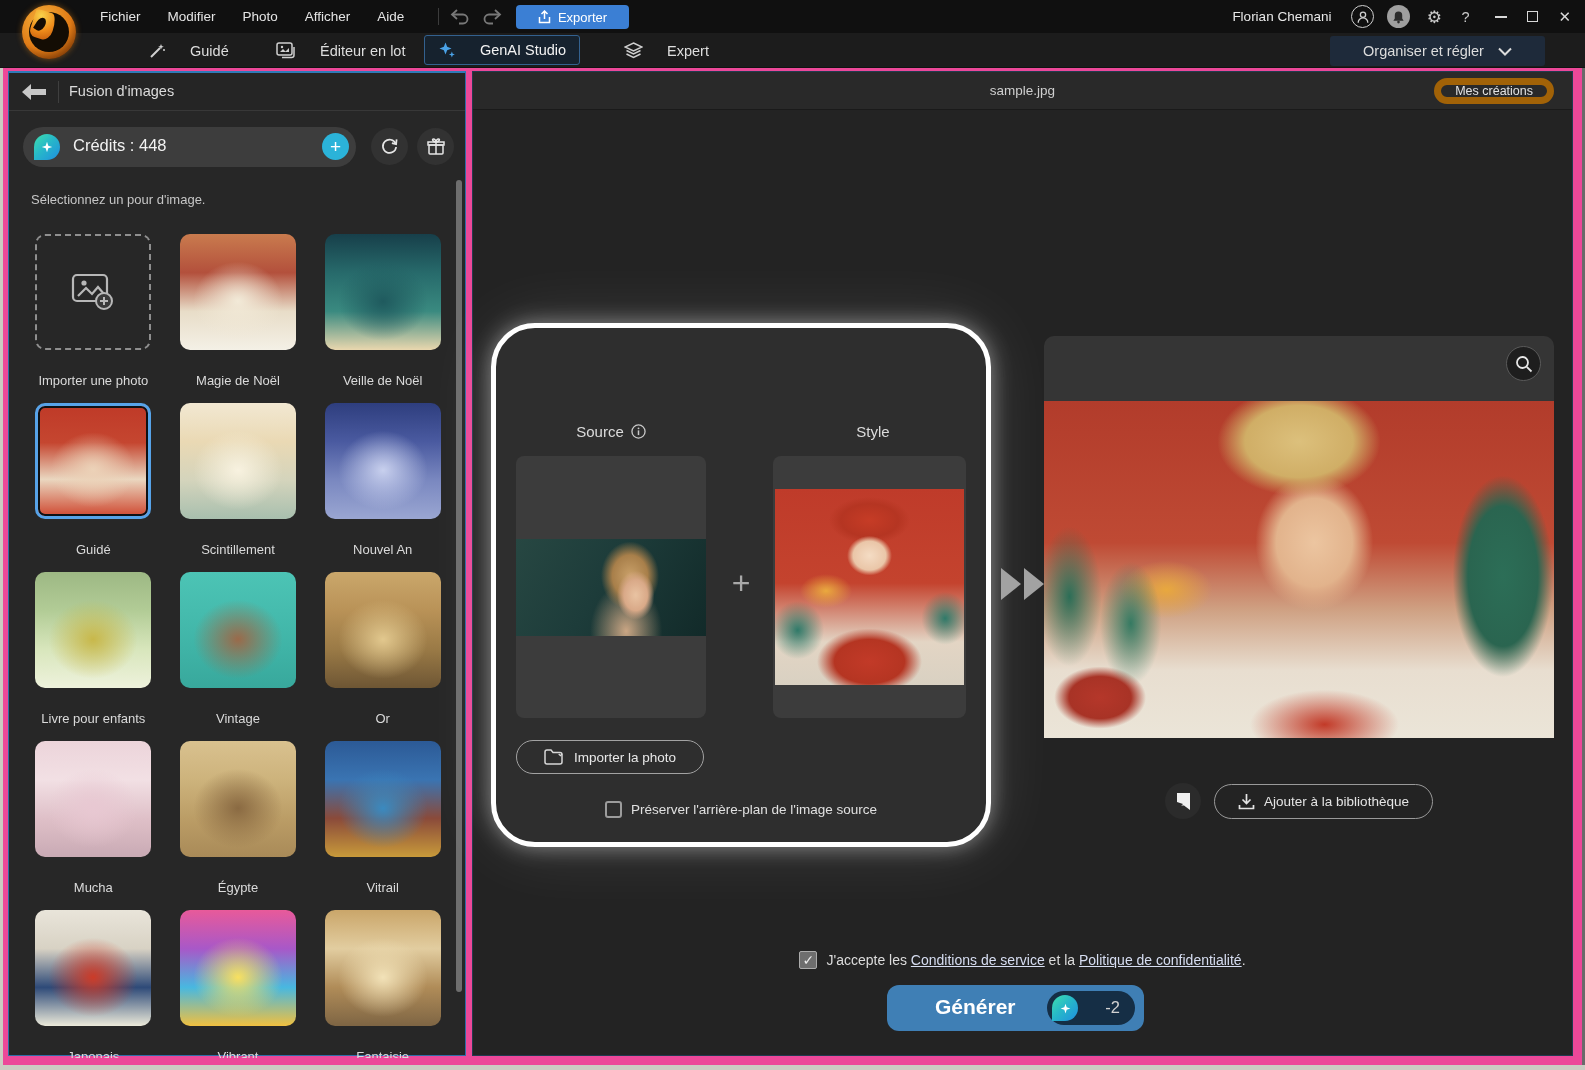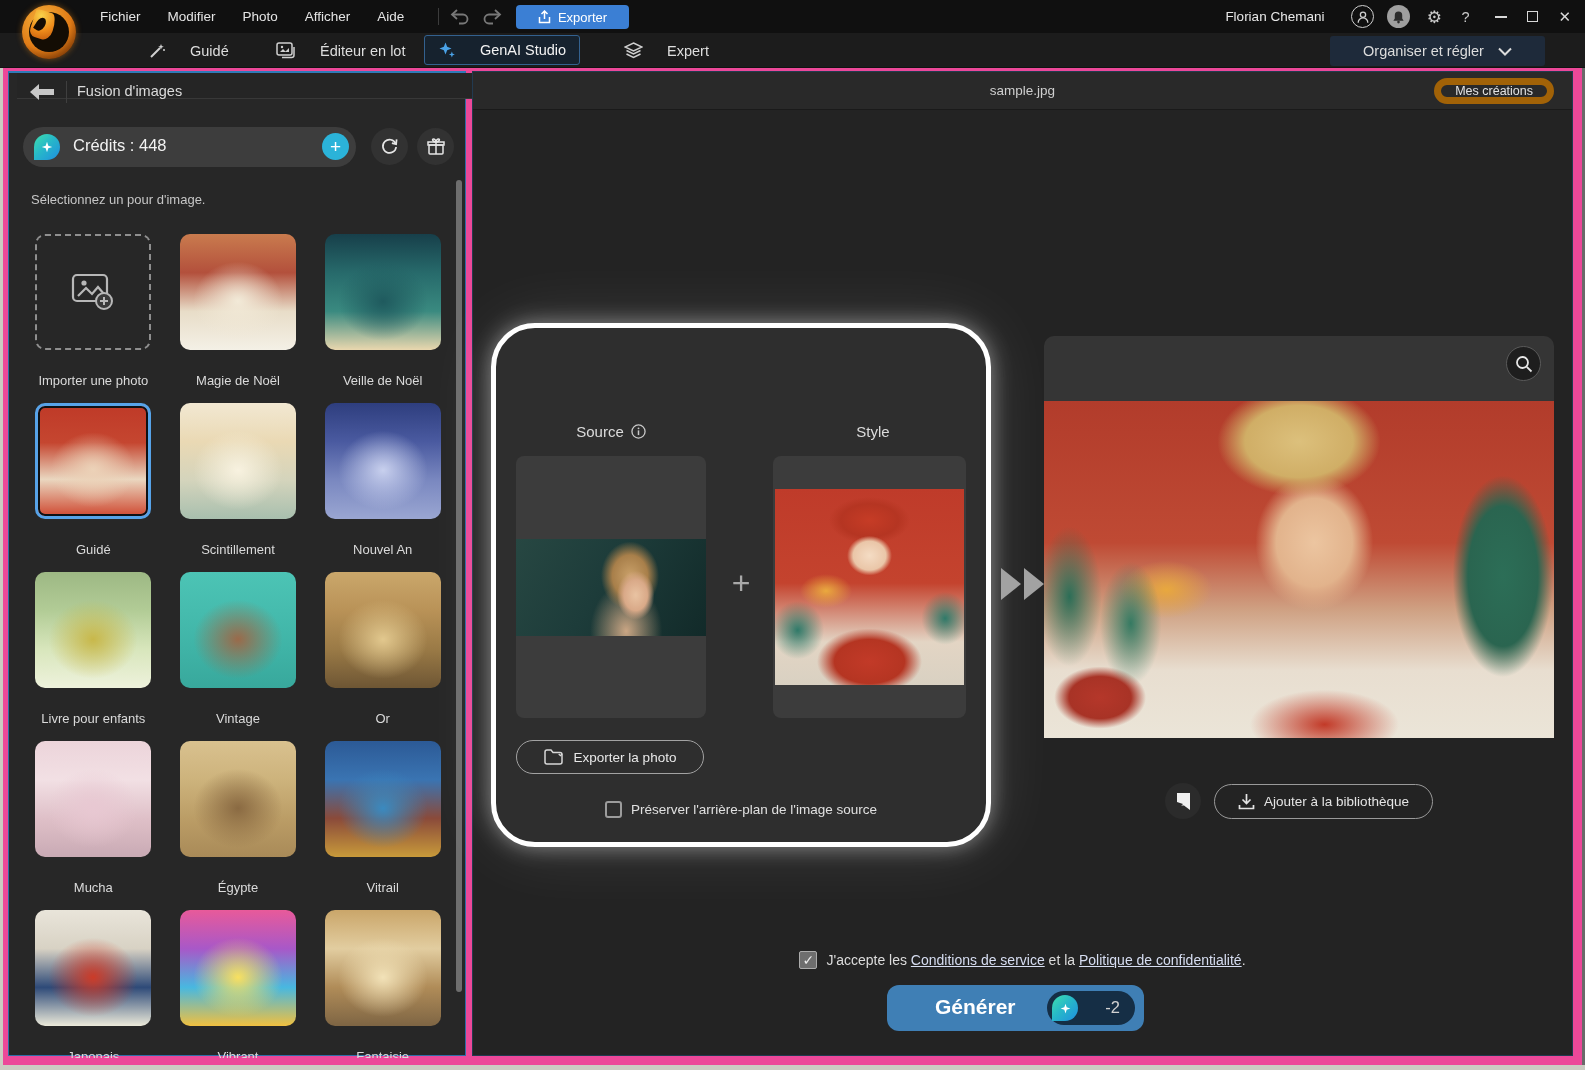--- a/index.html
+++ b/index.html
@@ -18,21 +18,21 @@
                  border-radius:60% 40% 55% 45% / 10% 90% 60% 40%; transform:rotate(18deg); }
   #logo .flame::after { content:""; position:absolute; left:4px; top:7px; width:9px; height:14px; background:#140d04; border-radius:50% 50% 50% 0; transform:rotate(14deg); }
   .menu-row { position:absolute; left:100px; top:0; height:33px; display:flex; align-items:center; gap:27px; }
   .menu-item { color:#e4e4e4; font-size:13.5px; cursor:default; }
   .tb-sep { position:absolute; left:438px; top:8px; width:1px; height:17px; background:#3c3c3c; }
   .histbtn { position:absolute; top:7px; width:24px; height:19px; display:flex; align-items:center; justify-content:center; }
   #undo-btn { left:448px; } #redo-btn { left:480px; }
   #export-btn { position:absolute; left:516px; top:5px; width:113px; height:24px; background:#3b7fd4; border-radius:4px;
                 display:flex; align-items:center; justify-content:center; gap:7px; color:#fff; font-size:13px; }
   #tb-right { position:absolute; right:14px; top:0; height:33px; display:flex; align-items:center; gap:13px; }
-  #user-name { color:#e8e8e8; font-size:13.5px; margin-right:14px; }
+  #user-name { color:#e8e8e8; font-size:13.5px; margin-right:7px; }
   .round-icon { width:23px; height:23px; border-radius:50%; display:flex; align-items:center; justify-content:center; }
   #avatar { border:1.5px solid #cfcfcf; }
   #bell { background:#9f9f9f; }
   #gear { color:#c9c9c9; font-size:17px; font-family:"DejaVu Sans", sans-serif; width:22px; text-align:center; }
   #help { color:#c9c9c9; font-size:14.5px; width:14px; text-align:center; }
   .winctl { display:flex; align-items:center; gap:20px; margin-left:10px; }
   .winctl .min { width:12px; height:2px; background:#d8d8d8; }
   .winctl .max { width:11px; height:11px; border:1.5px solid #d8d8d8; }
   .winctl .close { color:#d8d8d8; font-size:15px; line-height:1; }
 
@@ -40,21 +40,21 @@
   #modebar { position:absolute; left:0; top:33px; width:100%; height:35px; background:#1c1c1c; border-bottom:1px solid #121212; }
   .mode-tab { position:absolute; top:0; height:35px; display:flex; align-items:center; gap:24px; color:#dedede; font-size:14.5px; }
   #tab-guided { left:148px; } #tab-batch { left:276px; } #tab-expert { left:624px; }
   #tab-genai { left:424px; top:2px; height:30px; width:156px; justify-content:center; background:#16222e; border:1px solid #33618f; border-radius:3px; color:#f2f2f2; }
   #organize-box { position:absolute; right:40px; top:3px; width:215px; height:30px; background:#1e2a3a; border-radius:3px;
                   display:flex; align-items:center; justify-content:center; gap:14px; color:#dcdcdc; font-size:14.5px; }
 
   
   #sidebar { position:absolute; left:8px; top:71px; width:458px; height:985px; background:#272727;
              border:1px solid #2f6ea8; border-top:2px solid #2f7ab8; }
-  #sb-header { position:absolute; left:8px; top:0; width:100%; height:26px; background:#252525; border-bottom:1px solid #383838; }
+  #sb-header { position:absolute; left:0; top:0; width:100%; height:38px; background:#252525; border-bottom:1px solid #383838; }
   #back-btn { position:absolute; left:13px; top:9px; width:26px; height:20px; display:flex; align-items:center; }
   #sb-header .vsep { position:absolute; left:49px; top:8px; width:1px; height:22px; background:#3f3f3f; }
   #sb-title { position:absolute; left:60px; top:10px; color:#dcdcdc; font-size:14.5px; }
   #credits-pill { position:absolute; left:14px; top:54px; width:333px; height:40px; background:#3d3d3d; border-radius:20px; }
   .drop-icon { background:linear-gradient(135deg,#3fe0ad 0%, #27b9c8 45%, #1f8ee0 100%); border-radius:50% 50% 50% 0;
                display:flex; align-items:center; justify-content:center; }
   #credits-pill .drop-icon { position:absolute; left:11px; top:7px; width:26px; height:26px; }
   #credits-label { position:absolute; left:50px; top:9px; color:#f2f2f2; font-size:16.5px; }
   #add-credits { position:absolute; right:7px; top:6px; width:27px; height:27px; border-radius:50%; background:#2bb3d9;
                  color:#fff; font-size:19px; display:flex; align-items:center; justify-content:center; line-height:1; }
@@ -439,21 +439,21 @@
         <span id="plus-sign">+</span>
         <div id="style-box">
           <div id="style-photo"></div>
         </div>
 
         <div id="replace-btn">
           <svg width="22" height="16" viewBox="0 0 22 16">
               <path d="M1 3 a2 2 0 0 1 2-2 h4 l2 2.5 h7 a2 2 0 0 1 2 2 V13 a2 2 0 0 1 -2 2 H3 a2 2 0 0 1 -2-2 Z" fill="none" stroke="#d8d8d8" stroke-width="1.5"></path>
               <path d="M18.5 7 l2 2 2-2" fill="none" stroke="#d8d8d8" stroke-width="1.5" transform="translate(-1,-1) scale(0.85)"></path>
             </svg>
-          <span>Exporter la photo</span>
+          <span>Importer la photo</span>
         </div>
 
         <div id="preserve-row">
           <span id="preserve-checkbox"></span>
           <label>Préserver l'arrière-plan de l'image source</label>
         </div>
       </div>
 
       <div id="fwd-arrows">
           <i></i>

